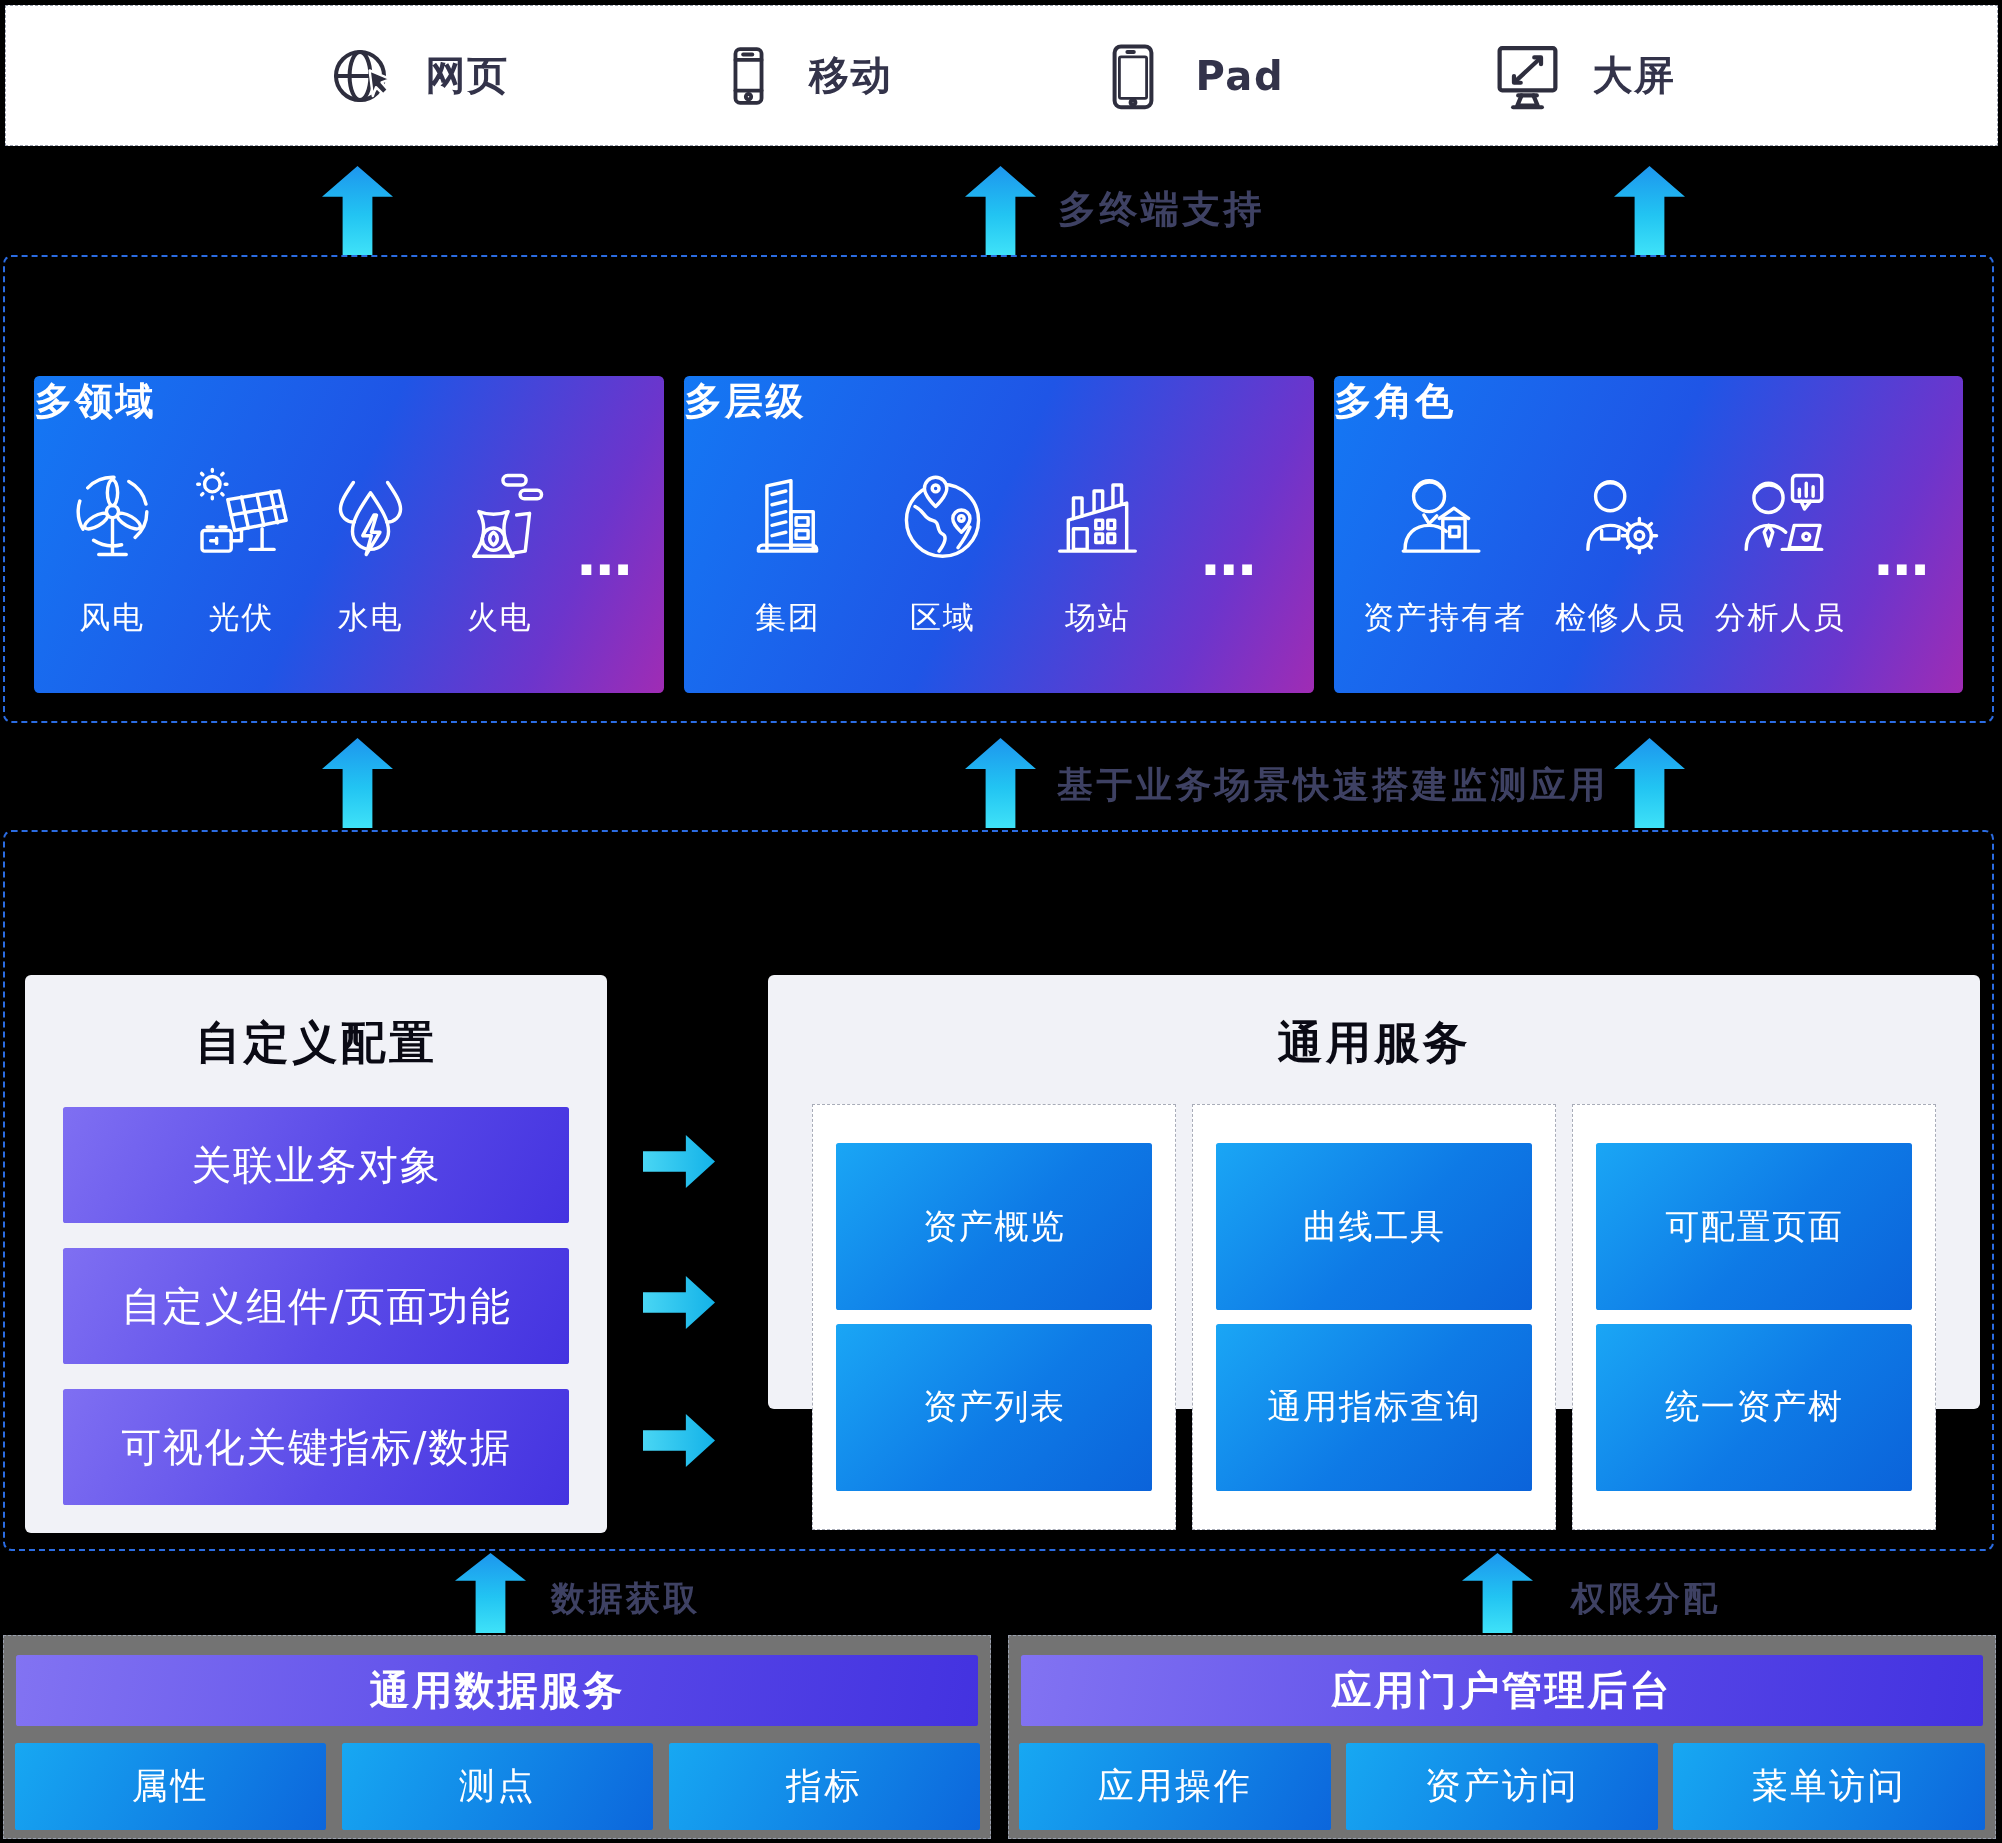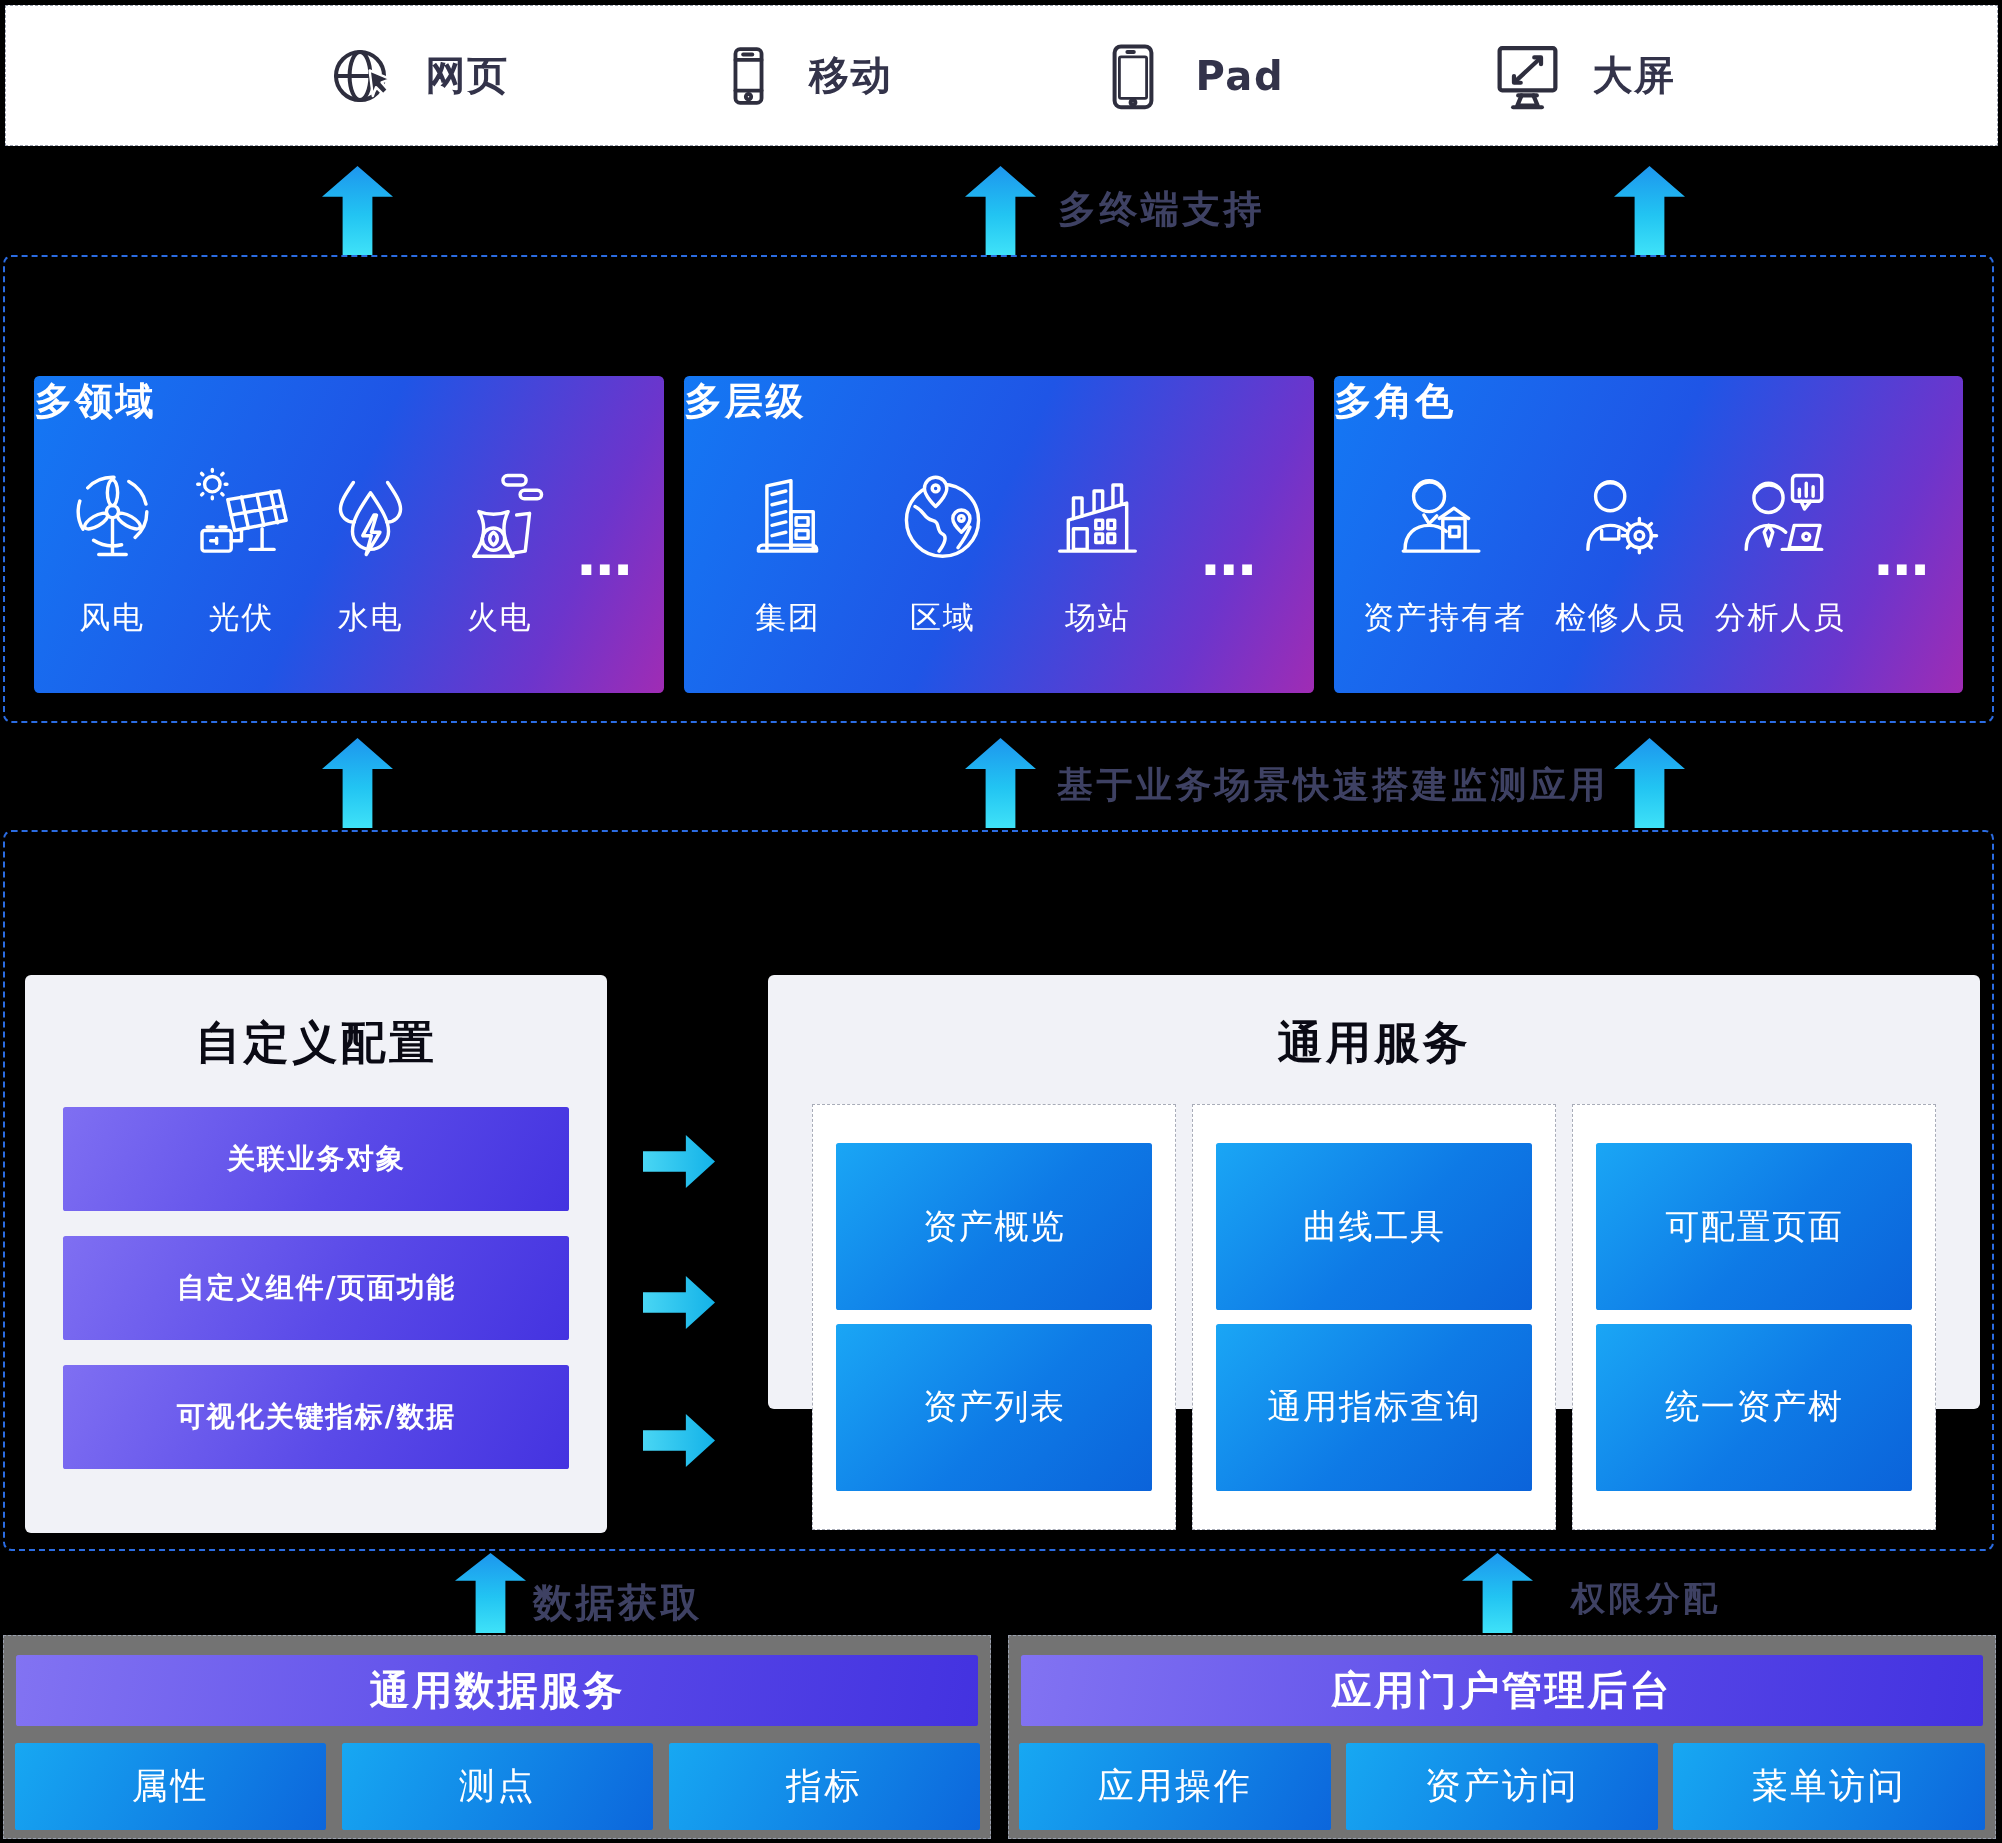--- a/index.html
+++ b/index.html
@@ -44,23 +44,23 @@
   .scene-item .ilabel { font-size:31px; color:#fff; letter-spacing:1.7px; white-space:nowrap; }
   .dots { font-size:55px; font-weight:700; color:#fff; letter-spacing:5.2px; margin-top:57px; }
 
   
   .panel { position:absolute; background:#f1f2f7; border-radius:6px; }
   #custom-card { left:20px; top:143px; width:582px; height:558px; }
   #services-card { left:763px; top:143px; width:1212px; height:434px; }
   .panel-title { text-align:center; font-size:45px; font-weight:700; color:#0a0a14; margin-top:38px; letter-spacing:3.4px; }
   .custom-btns { margin:34px 38px 0; display:flex; flex-direction:column; gap:25px; }
   .custom-btn {
-    height:104px; border-radius:2.6px; display:flex; align-items:center; justify-content:center;
+    height:116px; border-radius:2.6px; display:flex; align-items:center; justify-content:center;
     background:linear-gradient(120deg,#7f6ff2 0%,#5a4ae8 55%,#4433e0 100%);
-    color:#fff; font-size:28px; letter-spacing:1.7px;font-weight:bold;
+    color:#fff; font-size:40px; letter-spacing:1.7px;
   }
   .service-cols { margin:31px 44px 0; display:flex; gap:16px; }
   .service-col {
     flex:1; height:426px; background:#ffffff; border:1.7px dashed #a8acb8;
     display:flex; flex-direction:column; justify-content:center; gap:13.8px; padding:0 23px;
   }
   .tile {
     height:167px; border-radius:2.6px; display:flex; align-items:center; justify-content:center;
     background:linear-gradient(135deg,#1aa6f5 0%,#0e7ae6 55%,#0b63da 100%);
     color:#fff; font-size:34px; letter-spacing:1.7px;
@@ -408,21 +408,21 @@
 <div class="arrow-up" style="left:455px; top:1553px; height:80px;">
   <svg viewBox="0 0 62 110" preserveAspectRatio="none">
       <path d="M31,0 L62,38 H44 V110 H18 V38 H0 Z" fill="url(#gradUp)"></path>
     </svg>
 </div>
 <div class="arrow-up" style="left:1462px; top:1553px; height:80px;">
   <svg viewBox="0 0 62 110" preserveAspectRatio="none">
       <path d="M31,0 L62,38 H44 V110 H18 V38 H0 Z" fill="url(#gradUp)"></path>
     </svg>
 </div>
-<div class="flow-label" style="left:533px; top:1576px; font-size:39px;text-align:center;">数据获取</div>
+<div class="flow-label" style="left:551px; top:1576px; font-size:34px;text-align:center;">数据获取</div>
 <div class="flow-label" style="left:1571px; top:1576px; font-size:34px;">权限分配</div>
 
 <div id="data-service-card" class="bottom-card">
   <div class="bhead">通用数据服务</div>
   <div class="bbtns">
     <div class="bbtn">属性</div>
     <div class="bbtn">测点</div>
     <div class="bbtn">指标</div>
   </div>
 </div>

